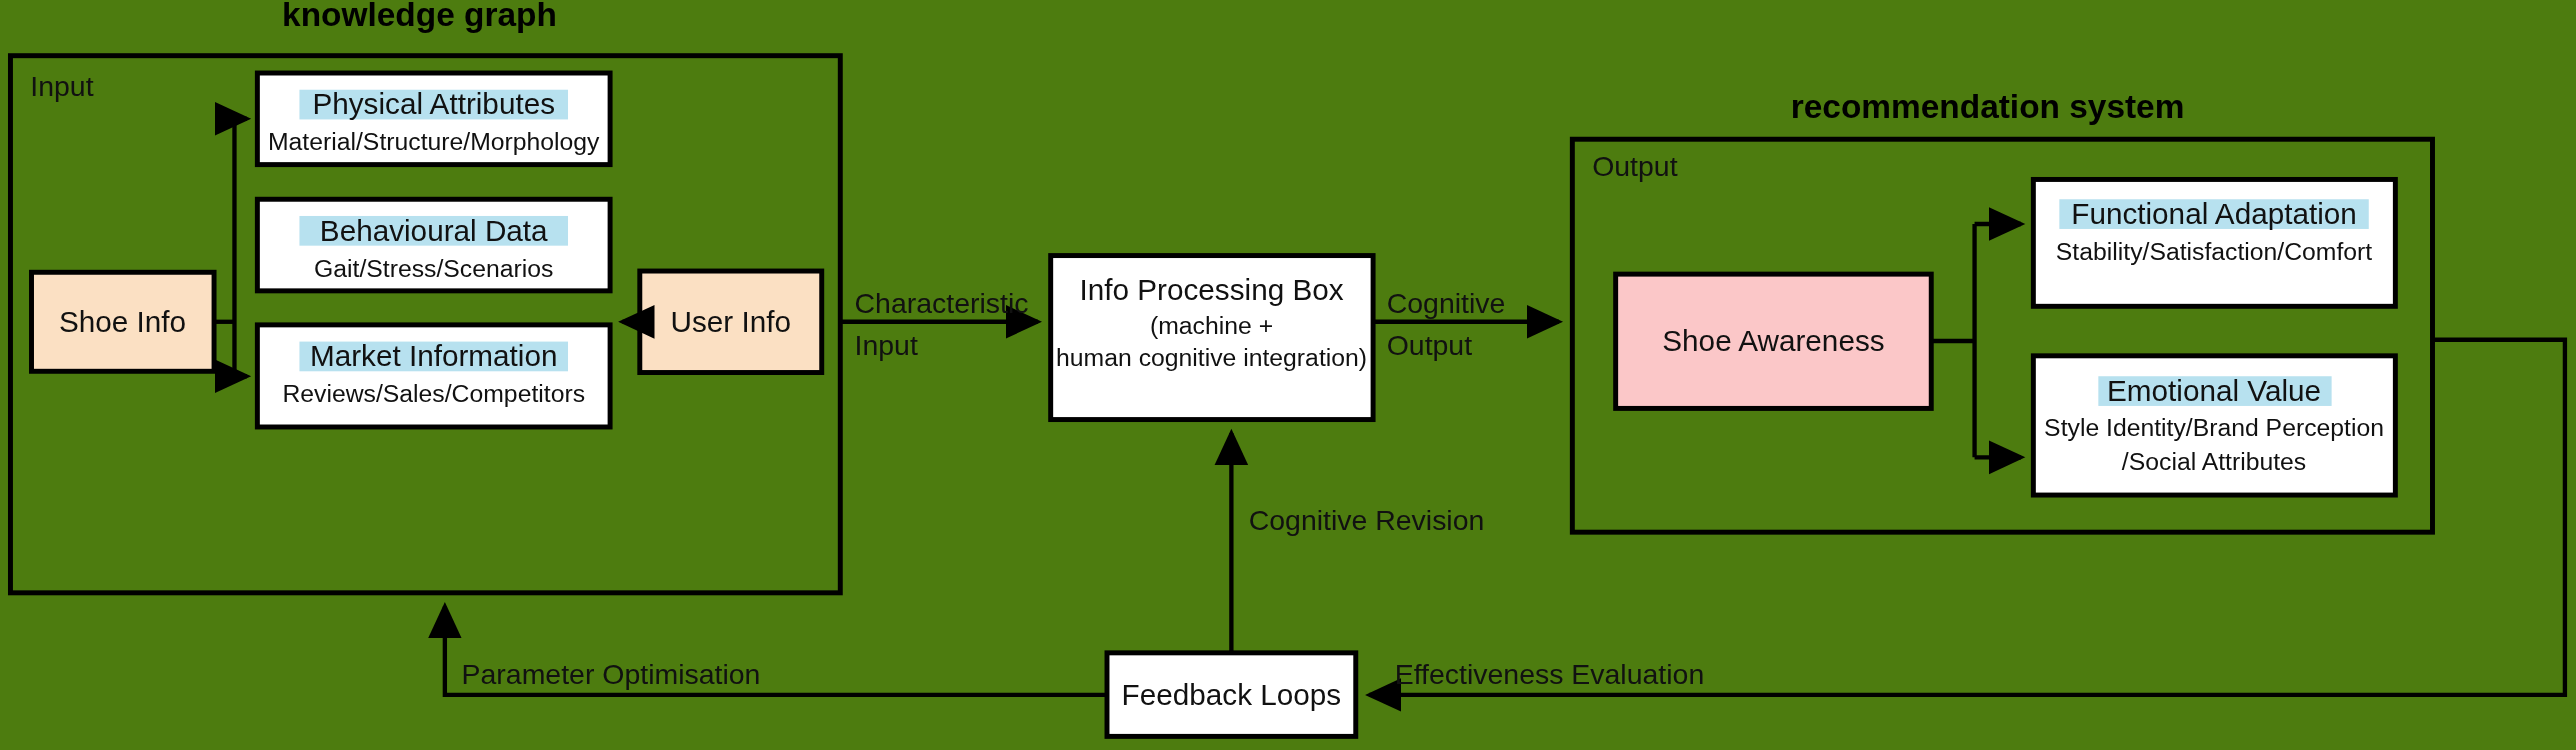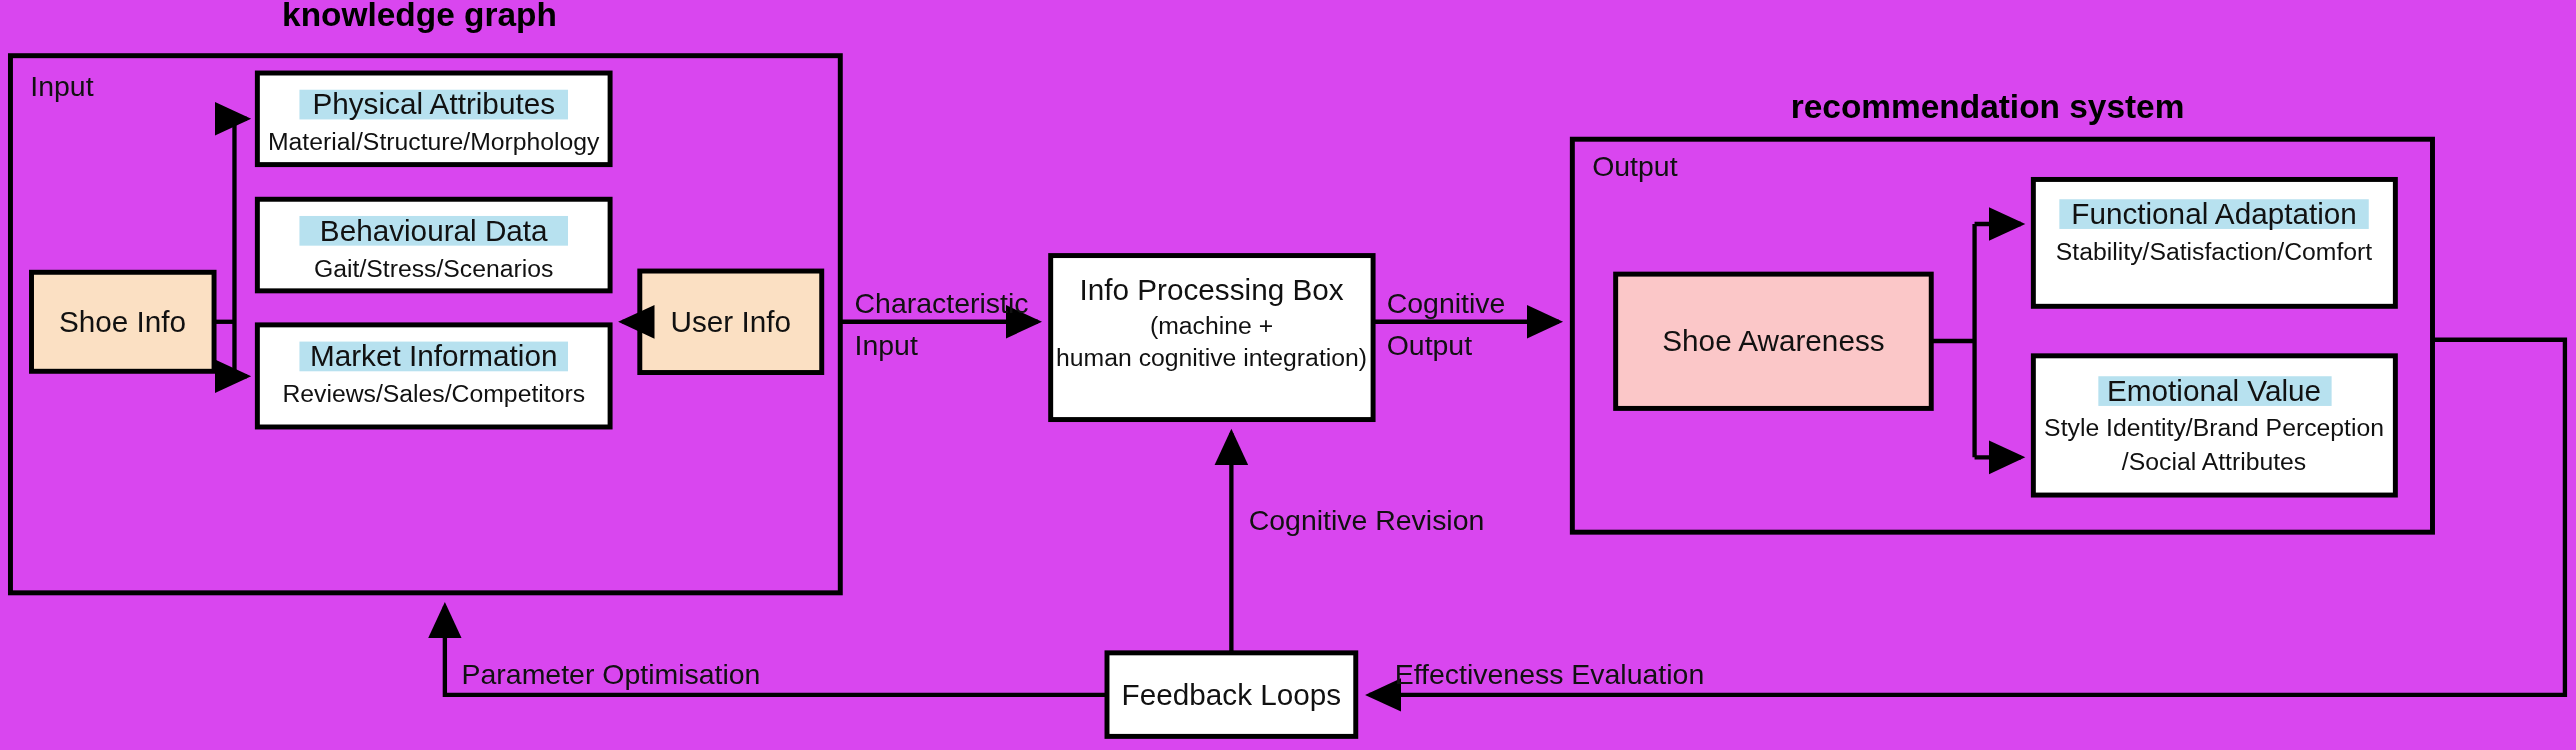--- a/index.html
+++ b/index.html
@@ -1,18 +1,18 @@
 <!DOCTYPE html>
 <html style="font-size:10px"><head>
 <meta charset="utf-8">
 <style>
   html,body{margin:0;padding:0;background:#ffffff;}
   body{width:2576px;height:750px;overflow:hidden;
        font-family:"Liberation Sans","DejaVu Sans",sans-serif;}
-  #stage{position:relative;width:2576px;height:750px;background:#d946ef;}
+  #stage{position:relative;width:2576px;height:750px;background:#4d7c0f;}
   svg#diagram{position:absolute;left:0;top:0;width:2576px;height:750px;}
   .ln{stroke:#000;stroke-width:7;fill:none;}
   .boxrect{fill:#ffffff;stroke:#000000;stroke-width:8;}
   .grouprect{fill:none;stroke:#000000;stroke-width:8;}
   text{font-family:"Liberation Sans","DejaVu Sans",sans-serif;fill:#111111;}
   .t-title{font-size:54px;font-weight:bold;fill:#000;}
   .t-group{font-size:46px;}
   .t-box{font-size:48px;}
   .t-head{font-size:48px;}
   .t-sub{font-size:40px;}

